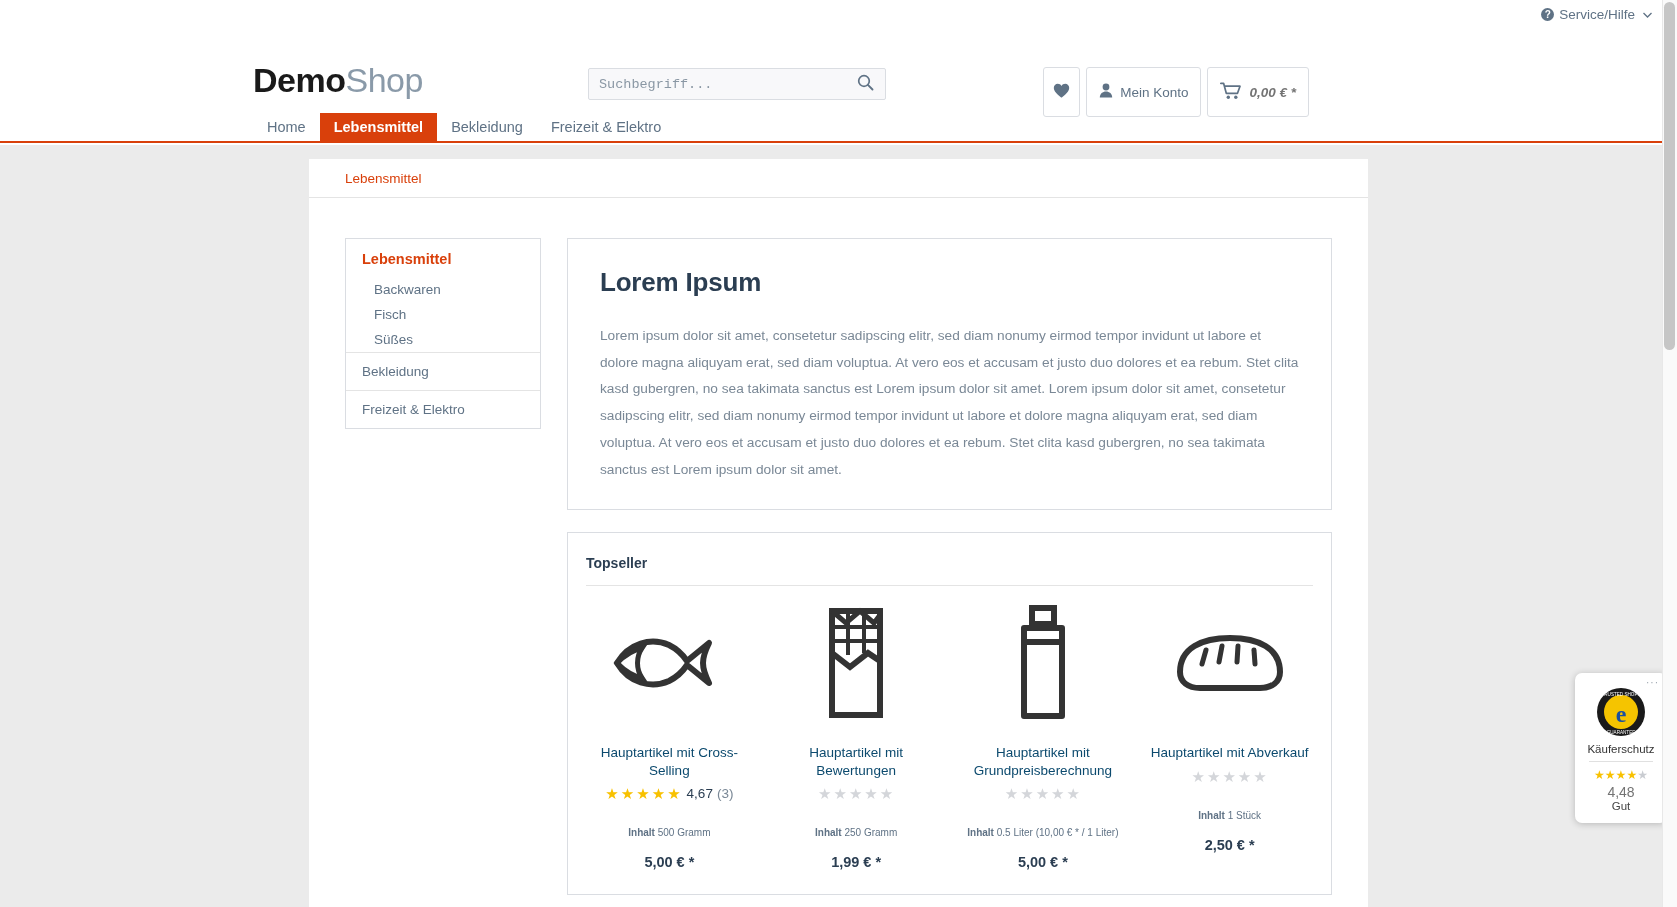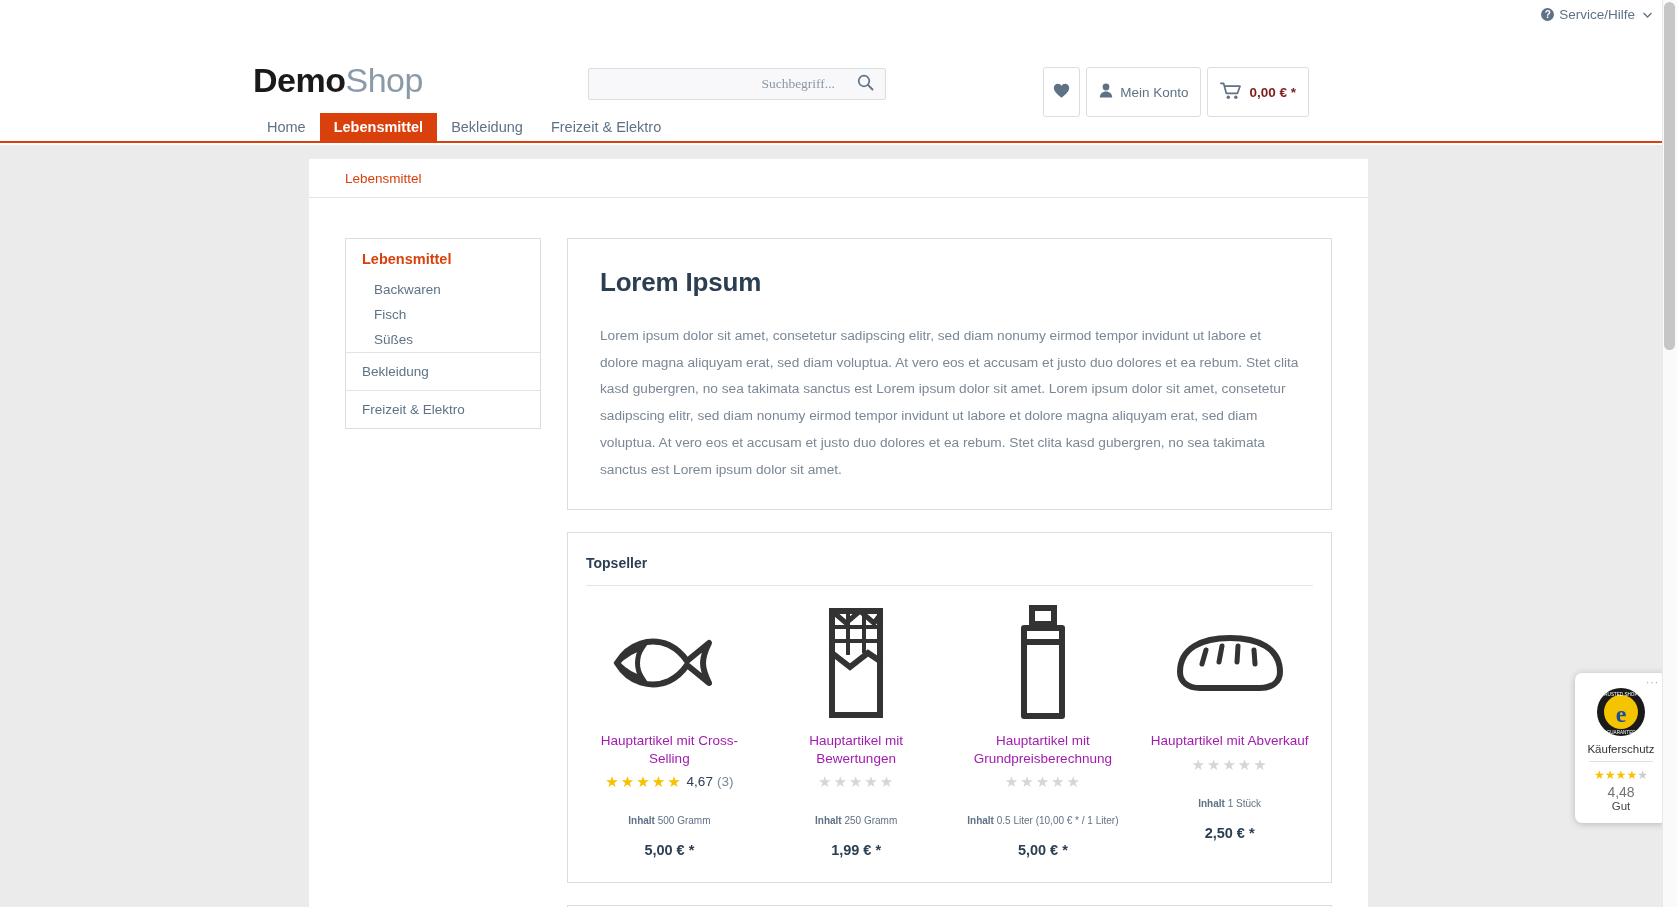--- a/index.html
+++ b/index.html
@@ -52,43 +52,42 @@
     width: 298px; height: 32px;
     border: 1px solid #dadde2;
     background: #f8f8fa;
     display: flex; align-items: center;
     border-radius: 2px;
   }
   .searchwrap input {
     flex: 1; border: 0; outline: none; background: transparent;
     font-size: 13.5px; color: #5f7285;
     padding: 0 10px;
-    font-family: Liberation Serif, serif;
-    text-align: right;
+    font-family: Liberation Mono, monospace;
   }
   .searchwrap input::placeholder { color: #8a97a4; }
   .search-btn {
     width: 40px; height: 30px; background: transparent;
     border: 0; cursor: pointer;
     display: flex; align-items: center; justify-content: center;
   }
 
   .actions {
     position: absolute; right: 368px; top: 38px;
     display: flex; gap: 6px;
   }
   .abtn {
     border: 1px solid #dadde2; background: #fff;
     height: 50px; border-radius: 3px;
     display: flex; align-items: center; gap: 7px;
     padding: 0 12px; cursor: pointer;
     font-size: 13.5px; color: #5f7285;
   }
   .abtn.heart { width: 37px; justify-content: center; padding: 0; }
-  .cart-amount { color: #7f1d1d; font-weight: bold; font-size: 13.5px; }
+  .cart-amount { color: #737373; font-weight: bold; font-size: 13.5px; font-style: italic; }
 
   
   .mainnav {
     height: 30px;
     padding-left: 253px;
     display: flex; align-items: stretch;
     border-bottom: 2px solid #d9400b;
     position: relative;
     top: -2px;
     margin-top: 24px;
@@ -168,22 +167,22 @@
     padding: 22px 18px 14px 18px;
   }
   .ts-rule { height: 1px; background: #e4e4e4; margin: 0 18px; }
   .ts-grid {
     display: grid; grid-template-columns: repeat(4, 1fr);
     padding: 8px 8px 24px 8px;
   }
   .ts-cell { text-align: center; padding: 12px 8px 0 8px; }
   .ts-img { height: 118px; display: flex; align-items: center; justify-content: center; }
   .ts-name {
-    font-size: 13.5px; color: #a21caf; line-height: 1.28;
-    margin-top: 8px; cursor: pointer;
+    font-size: 13.5px; color: #0c4a6e; line-height: 1.28;
+    margin-top: 20px; cursor: pointer;
   }
   .stars { margin-top: 6px; display: flex; align-items: center; justify-content: center; gap: 1px; font-size: 15px; }
   .star { color: #d4d6da; letter-spacing: 1px; }
   .star.on { color: #f8c100; }
   .rate-val { font-size: 13.5px; color: #2b3e52; margin-left: 4px; }
   .rate-cnt { font-size: 13.5px; color: #7a8896; margin-left: 3px; }
   .ts-inhalt { font-size: 10px; color: #5f7285; margin-top: 24px; }
   .ts-inhalt b { font-weight: bold; }
   .ts-price { font-size: 14.5px; font-weight: bold; color: #2b3e52; margin-top: 16px; }
 

